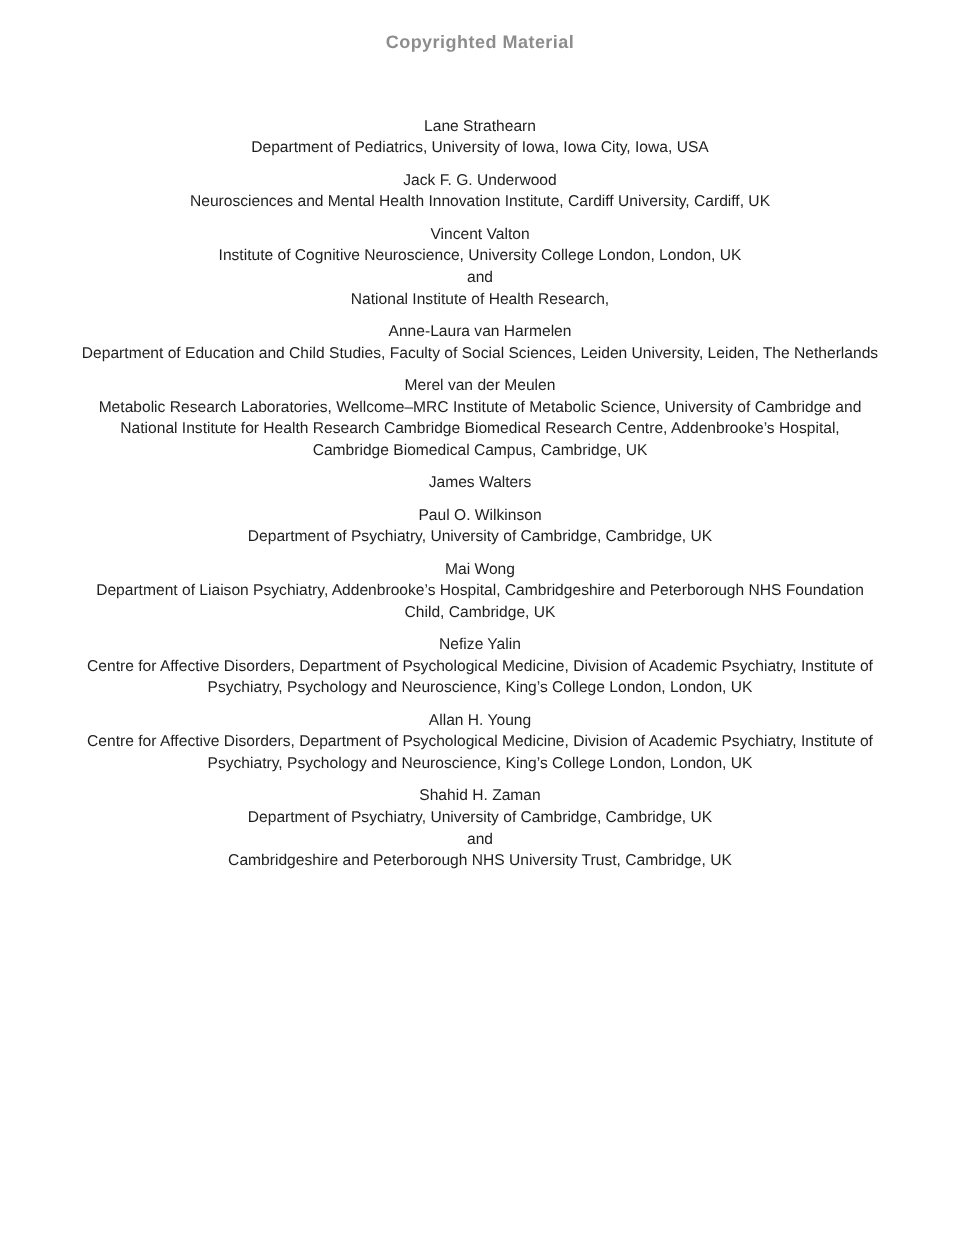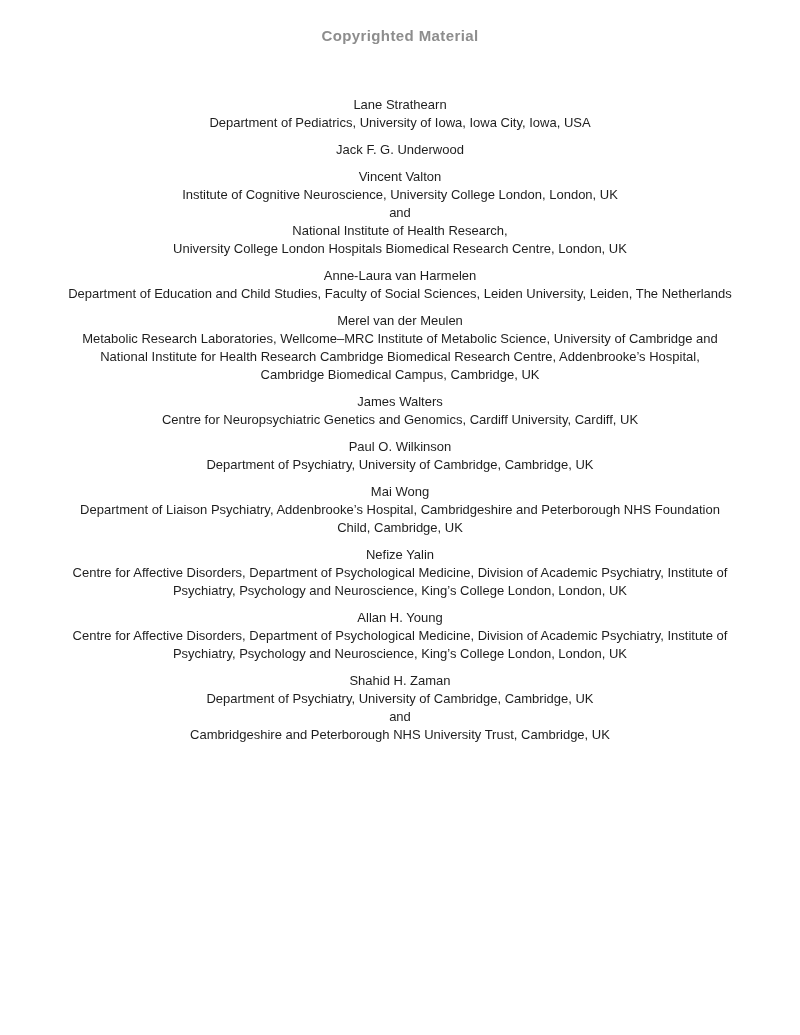--- a/index.html
+++ b/index.html
@@ -47,41 +47,40 @@
 <div class="page">
   <div class="notice notice-top">Copyrighted Material</div>
 
   <div class="contributors">
       <div class="contributor">
         <div class="name">Lane Strathearn</div>
         <div class="affil">Department of Pediatrics, University of Iowa, Iowa City, Iowa, USA</div>
       </div>
       <div class="contributor">
         <div class="name">Jack F. G. Underwood</div>
+        <div class="affil">Neurosciences and Mental Health Innovation Institute, Cardiff University, Cardiff, UK</div>
       </div>
       <div class="contributor">
         <div class="name">Vincent Valton</div>
         <div class="affil">Institute of Cognitive Neuroscience, University College London, London, UK</div>
         <div class="affil">and</div>
         <div class="affil">National Institute of Health Research,</div>
-        <div class="affil">University College London Hospitals Biomedical Research Centre, London, UK</div>
       </div>
       <div class="contributor">
         <div class="name">Anne-Laura van Harmelen</div>
         <div class="affil">Department of Education and Child Studies, Faculty of Social Sciences, Leiden University, Leiden, The Netherlands</div>
       </div>
       <div class="contributor">
         <div class="name">Merel van der Meulen</div>
         <div class="affil">Metabolic Research Laboratories, Wellcome–MRC Institute of Metabolic Science, University of Cambridge and</div>
         <div class="affil">National Institute for Health Research Cambridge Biomedical Research Centre, Addenbrooke’s Hospital,</div>
         <div class="affil">Cambridge Biomedical Campus, Cambridge, UK</div>
       </div>
       <div class="contributor">
         <div class="name">James Walters</div>
-        <div class="affil">Centre for Neuropsychiatric Genetics and Genomics, Cardiff University, Cardiff, UK</div>
       </div>
       <div class="contributor">
         <div class="name">Paul O. Wilkinson</div>
         <div class="affil">Department of Psychiatry, University of Cambridge, Cambridge, UK</div>
       </div>
       <div class="contributor">
         <div class="name">Mai Wong</div>
         <div class="affil">Department of Liaison Psychiatry, Addenbrooke’s Hospital, Cambridgeshire and Peterborough NHS Foundation</div>
         <div class="affil">Child, Cambridge, UK</div>
       </div>

